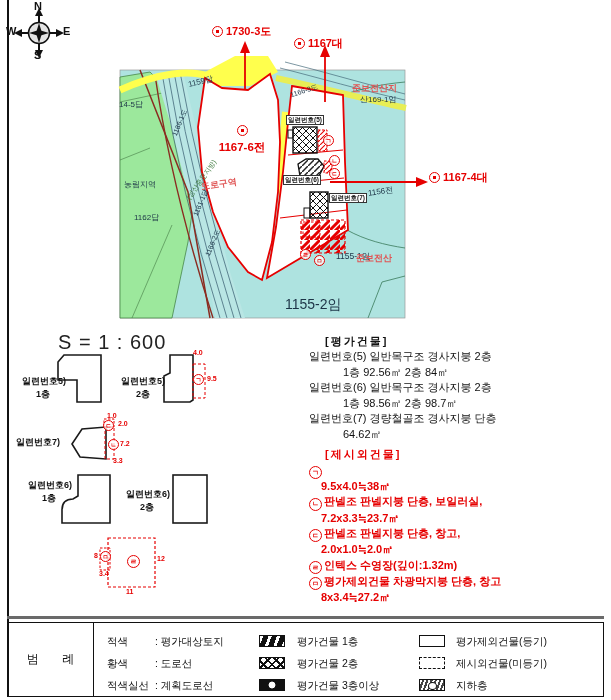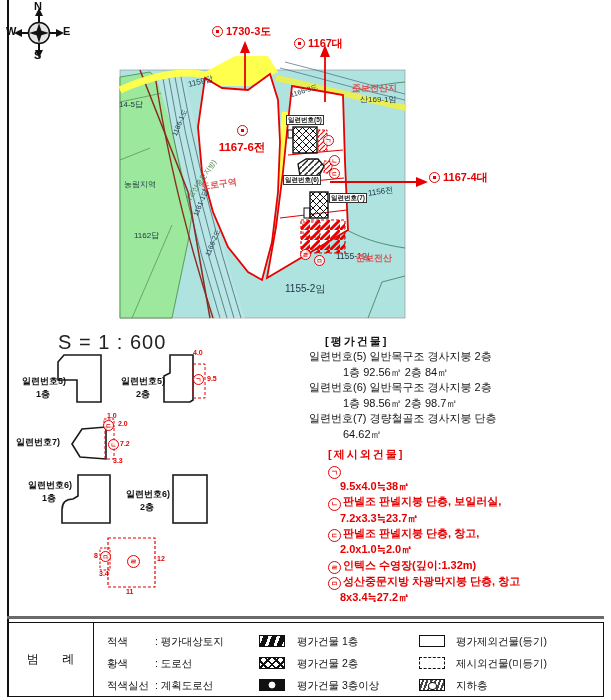--- a/index.html
+++ b/index.html
@@ -26,21 +26,21 @@
   .circ{position:absolute;width:9px;height:9px;border:1.2px solid #e60000;border-radius:50%;
         color:#e60000;font-size:6px;font-weight:bold;display:flex;align-items:center;
         justify-content:center;background:rgba(255,255,255,.75);line-height:1;}
   .dim{position:absolute;font-size:7px;color:#e60000;font-weight:bold;white-space:nowrap;}
   .shlab{position:absolute;font-size:9px;color:#111;font-weight:bold;white-space:nowrap;}
   
   .notes{position:absolute;left:309px;top:334px;width:296px;font-size:11px;
          line-height:15.45px;color:#111;}
   .notes .ttl{font-weight:bold;letter-spacing:2px;margin-left:16px;}
   .notes .sub{padding-left:34px;}
-  .notes .red{color:#e60000;font-weight:bold;margin-left:19px;}
+  .notes .red{color:#e60000;font-weight:bold;}
   .notes .rsub{padding-left:12px;}
   .ncirc{display:inline-flex;width:11px;height:11px;border:1.4px solid #e60000;border-radius:50%;
          align-items:center;justify-content:center;font-size:7px;vertical-align:-1px;margin-right:2px;}
   
   .legend{position:absolute;left:7px;top:622px;width:597px;height:75px;border:1.6px solid #111;box-sizing:border-box;}
   .legend .cell-title{position:absolute;left:0;top:0;width:86px;height:100%;border-right:1.6px solid #111;
        display:flex;align-items:center;justify-content:center;font-size:12px;letter-spacing:10px;
        color:#111;padding-left:10px;box-sizing:border-box;}
   .lg-txt{position:absolute;font-size:10.5px;color:#111;white-space:nowrap;}
   .lg-term{display:inline-block;width:48px;}
@@ -138,32 +138,32 @@
     <polygon points="130,13 140,13 135,1" fill="#e60000"></polygon>
     <line x1="215" y1="62" x2="215" y2="14" stroke="#e60000" stroke-width="1.8"></line>
     <polygon points="210,17 220,17 215,5" fill="#e60000"></polygon>
     <line x1="220" y1="142" x2="308" y2="142" stroke="#e60000" stroke-width="1.8"></line>
     <polygon points="306,137 306,147 318,142" fill="#e60000"></polygon>
   </svg>
 
   <span class="mt" style="left:188px;top:76px;transform:rotate(-14deg)">1159답</span>
   <span class="mt" style="left:119px;top:99px">14-5답</span>
   <span class="mt" style="left:124px;top:179px">농림지역</span>
-  <span class="mt" style="left:134px;top:230px">1162답</span>
+  <span class="mt" style="left:134px;top:212px">1162답</span>
   <span class="mtr" style="left:201px;top:178px;transform:rotate(-8deg)">도로구역</span>
   <span class="mtg" style="left:184px;top:196px;transform:rotate(-55deg);transform-origin:left top">(성산중문지방)</span>
   <span class="mt" style="left:170px;top:134px;transform:rotate(-68deg);transform-origin:left top;font-size:7px">1166-1도</span>
   <span class="mt" style="left:191px;top:214px;transform:rotate(-68deg);transform-origin:left top;font-size:7px">1161-1답</span>
   <span class="mt" style="left:203px;top:254px;transform:rotate(-68deg);transform-origin:left top;font-size:7px">1166-2도</span>
   <span class="mt" style="left:290px;top:86px;transform:rotate(-18deg);font-size:7px">1166-3도</span>
   <span class="mtr" style="left:352px;top:82px">준보전산지</span>
   <span class="mt" style="left:360px;top:94px">산169-1임</span>
   <span class="mt" style="left:368px;top:186px;transform:rotate(-8deg)">1156전</span>
   <span class="mt" style="left:336px;top:251px;font-size:8.5px">1155-1임</span>
-  <span class="mt" style="left:285px;top:282px;font-size:10px">1155-2임</span>
+  <span class="mt" style="left:285px;top:296px;font-size:14px">1155-2임</span>
   <span class="mtr" style="left:356px;top:252px">준보전산</span>
   <span class="bl" style="left:286px;top:115px">일련번호(5)</span>
   <span class="bl" style="left:283px;top:175px">일련번호(6)</span>
   <span class="bl" style="left:329px;top:193px">일련번호(7)</span>
 
   <span class="circ" style="left:323px;top:135px">
       <span>ㄱ</span>
     </span>
   <span class="circ" style="left:329px;top:155px">
       <span>ㄴ</span>
@@ -271,21 +271,21 @@
     <div class="red rsub">7.2x3.3≒23.7㎡</div>
     <div class="red"><span class="ncirc">
           <span>ㄷ</span>
         </span><span>판넬조 판넬지붕 단층, 창고,</span></div>
     <div class="red rsub">2.0x1.0≒2.0㎡</div>
     <div class="red"><span class="ncirc">
           <span>ㄹ</span>
         </span><span>인텍스 수영장(깊이:1.32m)</span></div>
     <div class="red"><span class="ncirc">
           <span>ㅁ</span>
-        </span><span>성산중문지방 차광막지붕 단층, 창고</span></div>
+        </span><span>평가제외건물 차광막지붕 단층, 창고</span></div>
     <div class="red rsub">8x3.4≒27.2㎡</div>
   </div>
 
   <div class="legend">
     <div class="cell-title">범 례</div>
 
     <div class="lg-txt" style="left:99px;top:12px">
       <span class="lg-term">적색</span><span>: 평가대상토지</span>
     </div>
     <div class="lg-txt" style="left:99px;top:34px">

